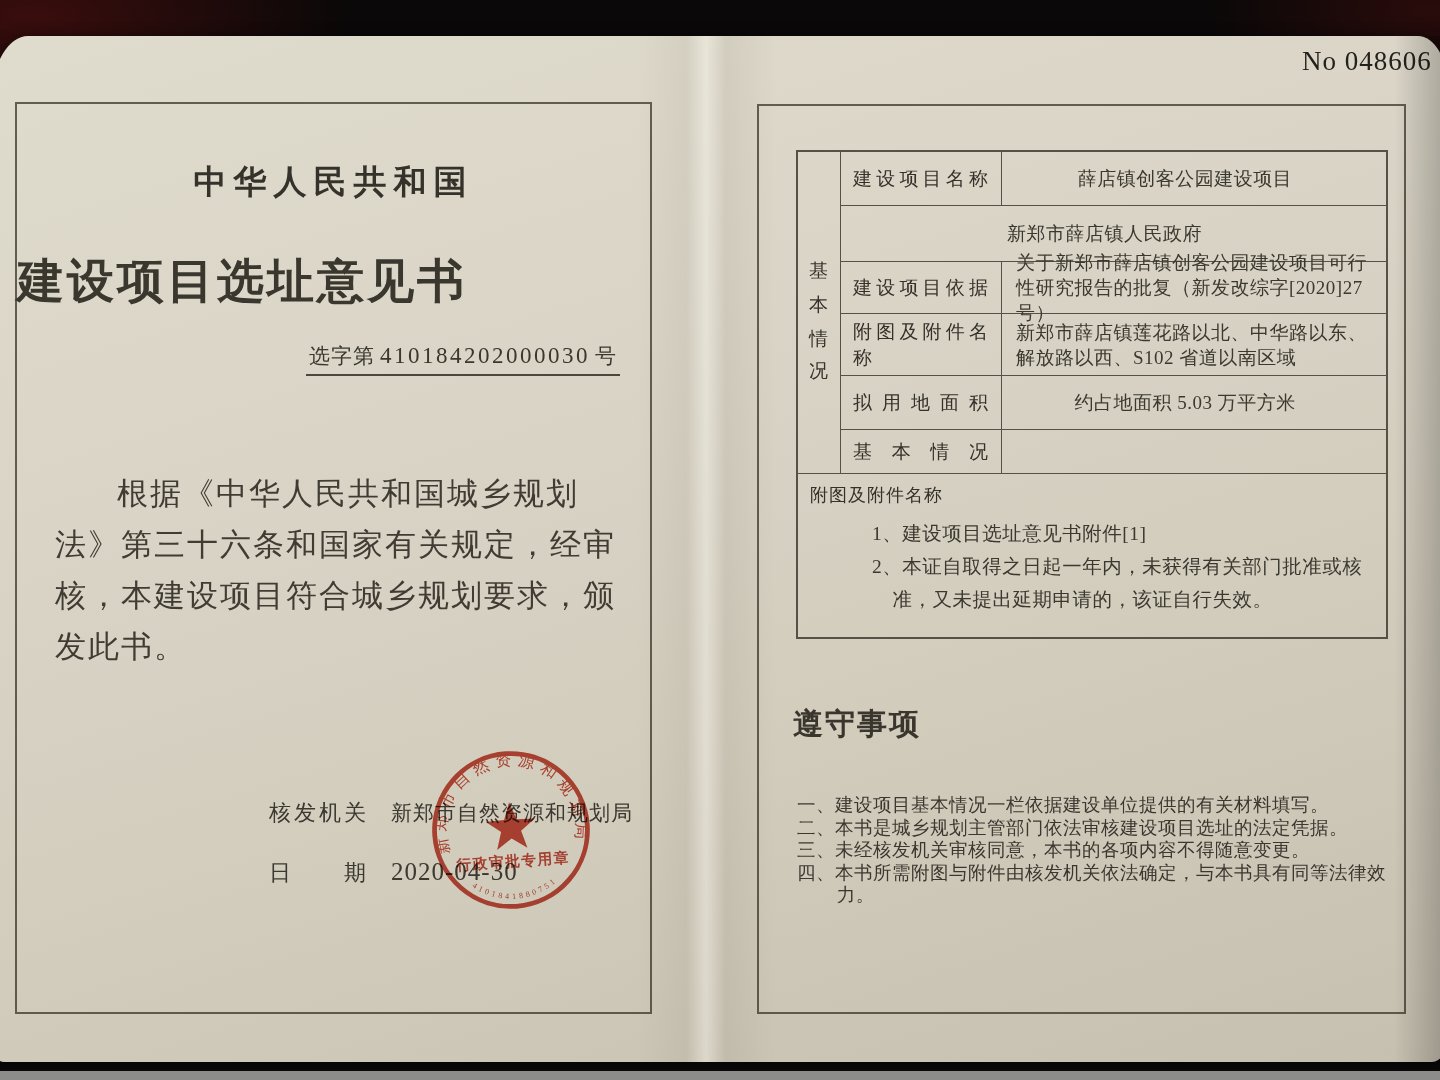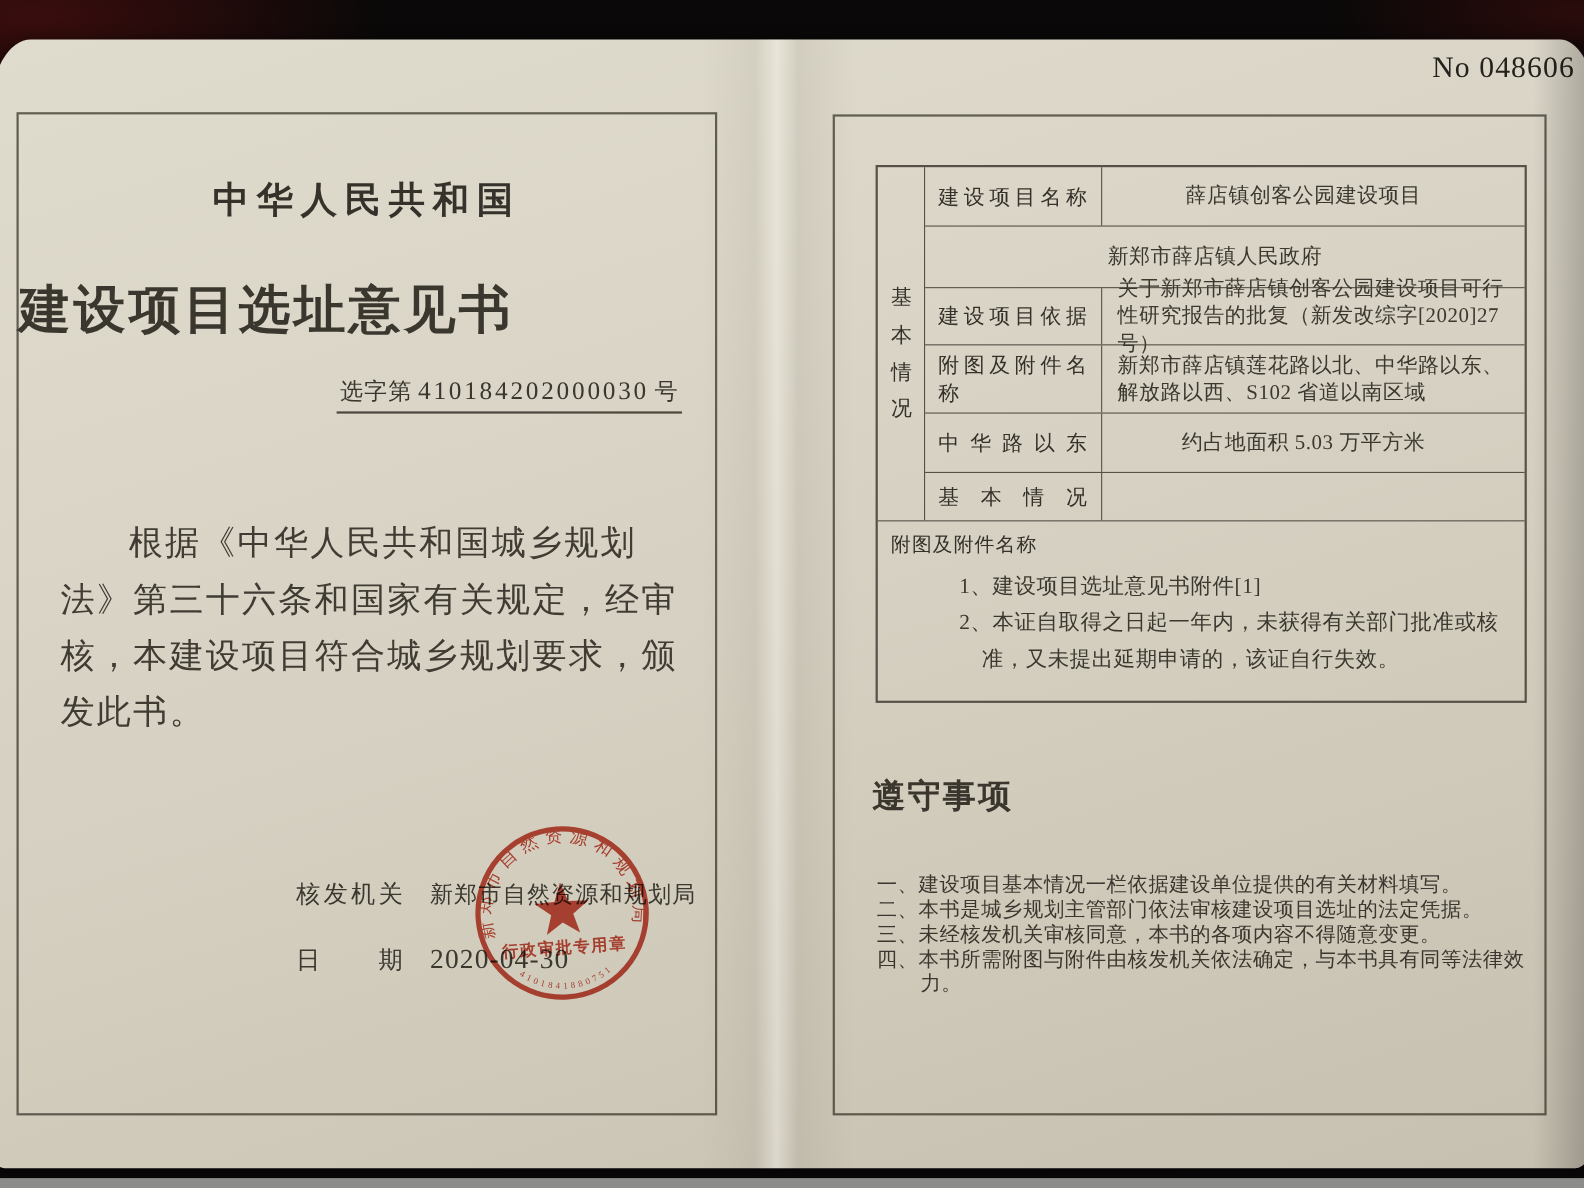--- a/index.html
+++ b/index.html
@@ -133,21 +133,21 @@
           </div>
           <div class="trow">
             <div class="tlabel">建设项目依据</div>
             <div class="tvalue">关于新郑市薛店镇创客公园建设项目可行性研究报告的批复（新发改综字[2020]27 号）</div>
           </div>
           <div class="trow">
             <div class="tlabel">附图及附件名称</div>
             <div class="tvalue">新郑市薛店镇莲花路以北、中华路以东、解放路以西、S102 省道以南区域</div>
           </div>
           <div class="trow c">
-            <div class="tlabel">中华路以东</div>
+            <div class="tlabel">拟用地面积</div>
             <div class="tvalue">约占地面积 5.03 万平方米</div>
           </div>
           <div class="trow">
             <div class="tlabel">基本情况</div>
             <div class="tvalue"></div>
           </div>
         </div>
       </div>
       <div class="attach">
         <div class="attach-label">附图及附件名称</div>

